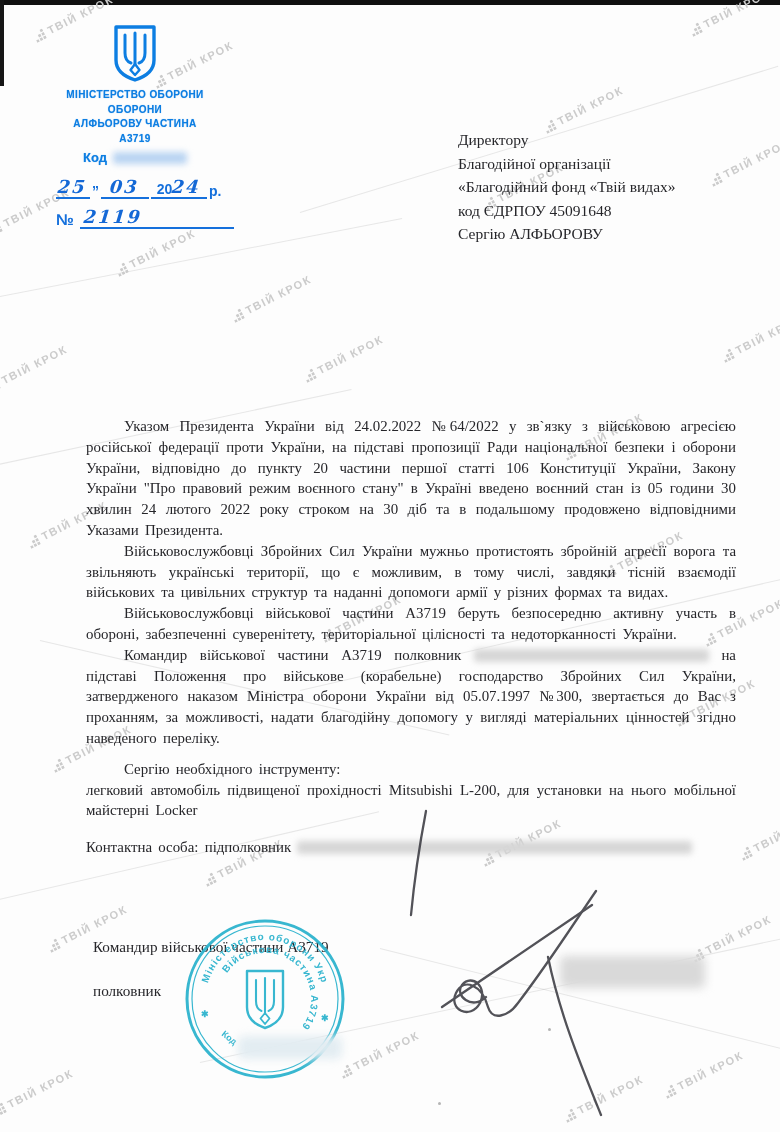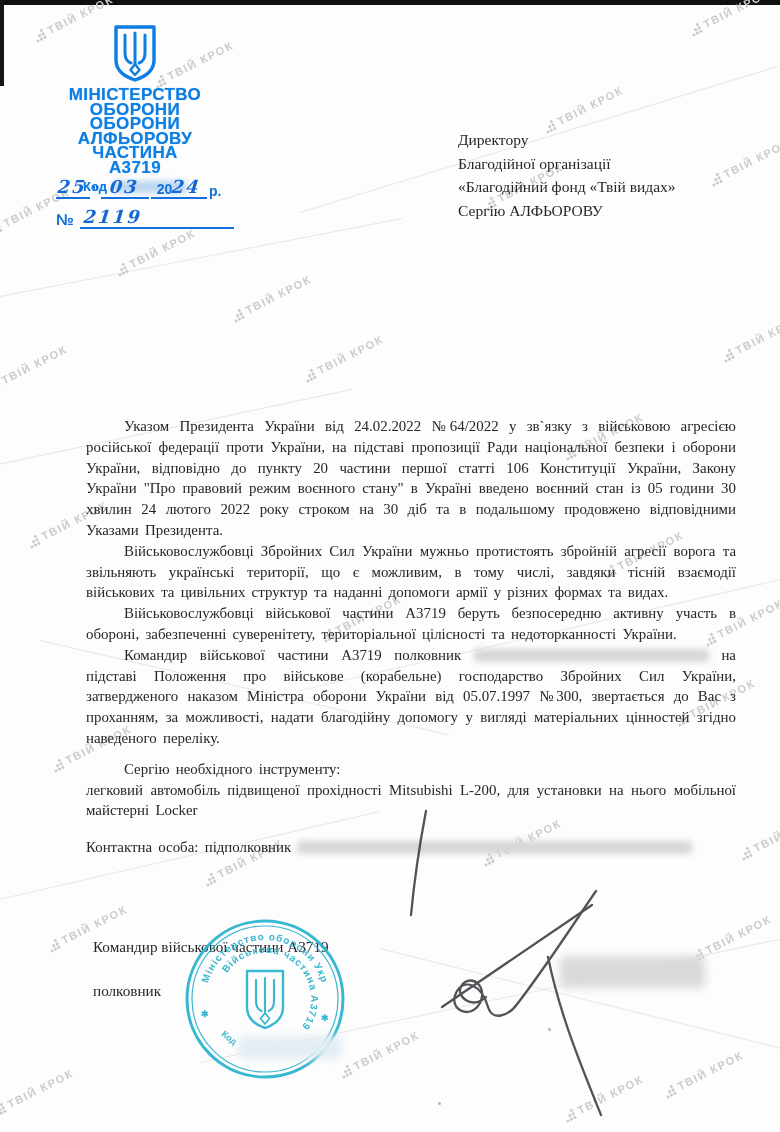--- a/index.html
+++ b/index.html
@@ -13,21 +13,21 @@
   
   .wm-layer{position:absolute;inset:0;z-index:1;}
   .wm{position:absolute;display:flex;align-items:center;gap:4px;color:#cbcbcb;
       transform:rotate(-27deg);font:700 11px "Liberation Sans",sans-serif;letter-spacing:1.6px;white-space:nowrap;}
   .wm svg{width:11px;height:11px;fill:currentColor;flex:none;}
   
   .hdr-stamp{position:absolute;left:36px;top:24px;width:198px;text-align:center;z-index:3;
              color:#0d7ee2;font-family:"Liberation Sans",sans-serif;font-weight:700;
              filter:blur(.35px);text-shadow:0 0 1px rgba(13,126,226,.55);}
   .hdr-stamp .shield{display:block;margin:0 auto 4px auto;}
-  .hdr-line{font-size:17px;line-height:14.5px;letter-spacing:.4px;text-align:center;}
+  .hdr-line{font-size:10px;line-height:14.5px;letter-spacing:.4px;text-align:center;}
   .hdr-code-row{display:flex;justify-content:center;align-items:center;gap:6px;margin-top:4px;font-size:13px;}
   .code-blur{display:inline-block;width:74px;height:12px;background:#b9d4f2;filter:blur(3px);border-radius:3px;}
   
   .hand{font-family:"DejaVu Serif",serif;font-style:italic;color:#1468d6;transform:skewX(-6deg);display:inline-block;}
   .date-row{position:absolute;left:56px;top:176px;z-index:3;display:flex;align-items:flex-end;gap:2px;
             color:#1570dc;font-family:"Liberation Sans",sans-serif;font-weight:700;font-size:14px;filter:blur(.25px);}
   .date-row .u{border-bottom:2px solid #1570dc;display:inline-flex;justify-content:center;align-items:flex-end;}
   .num-row{position:absolute;left:56px;top:206px;z-index:3;display:flex;align-items:flex-end;gap:6px;
            color:#1570dc;font-family:"Liberation Sans",sans-serif;font-weight:700;font-size:16px;filter:blur(.25px);}
   .num-row .u{border-bottom:2px solid #1570dc;display:inline-flex;align-items:flex-end;}
@@ -427,20 +427,21 @@
     <span>№</span>
     <span class="u" style="width:150px;padding-left:4px;">
         <span class="hand big">2119</span>
       </span>
   </div>
 
   <div class="recipient">
     <div>Директору</div>
     <div>Благодійної організації</div>
     <div>«Благодійний фонд «Твій видах»</div>
+    <div>код ЄДРПОУ 45091648</div>
     <div>Сергію АЛФЬОРОВУ</div>
   </div>
 
   <div class="title">
   </div>
 
   <div class="body">
     <p>Указом Президента України від 24.02.2022 №64/2022 у зв`язку з військовою агресією російської федерації проти України, на підставі пропозиції Ради національної безпеки і оборони України, відповідно до пункту 20 частини першої статті 106 Конституції України, Закону України "Про правовий режим воєнного стану" в Україні введено воєнний стан із 05 години 30 хвилин 24 лютого 2022 року строком на 30 діб та в подальшому продовжено відповідними Указами Президента.</p>
     <p>Військовослужбовці Збройних Сил України мужньо протистоять збройній агресії ворога та звільняють українські території, що є можливим, в тому числі, завдяки тісній взаємодії військових та цивільних структур та наданні допомоги армії у різних формах та видах.</p>
     <p>Військовослужбовці військової частини А3719 беруть безпосередню активну участь в обороні, забезпеченні суверенітету, територіальної цілісності та недоторканності України.</p>

